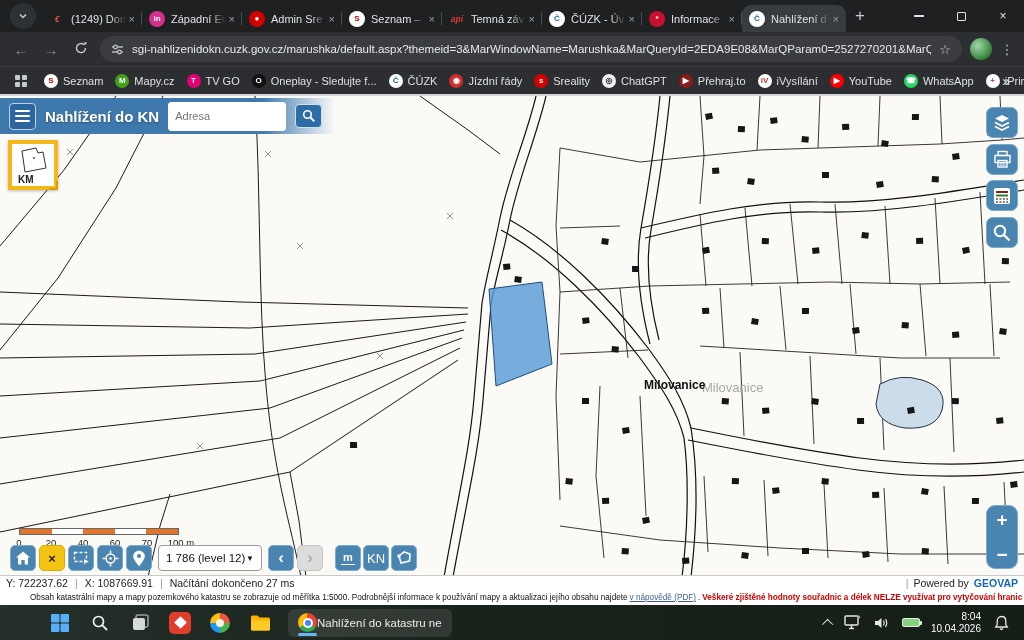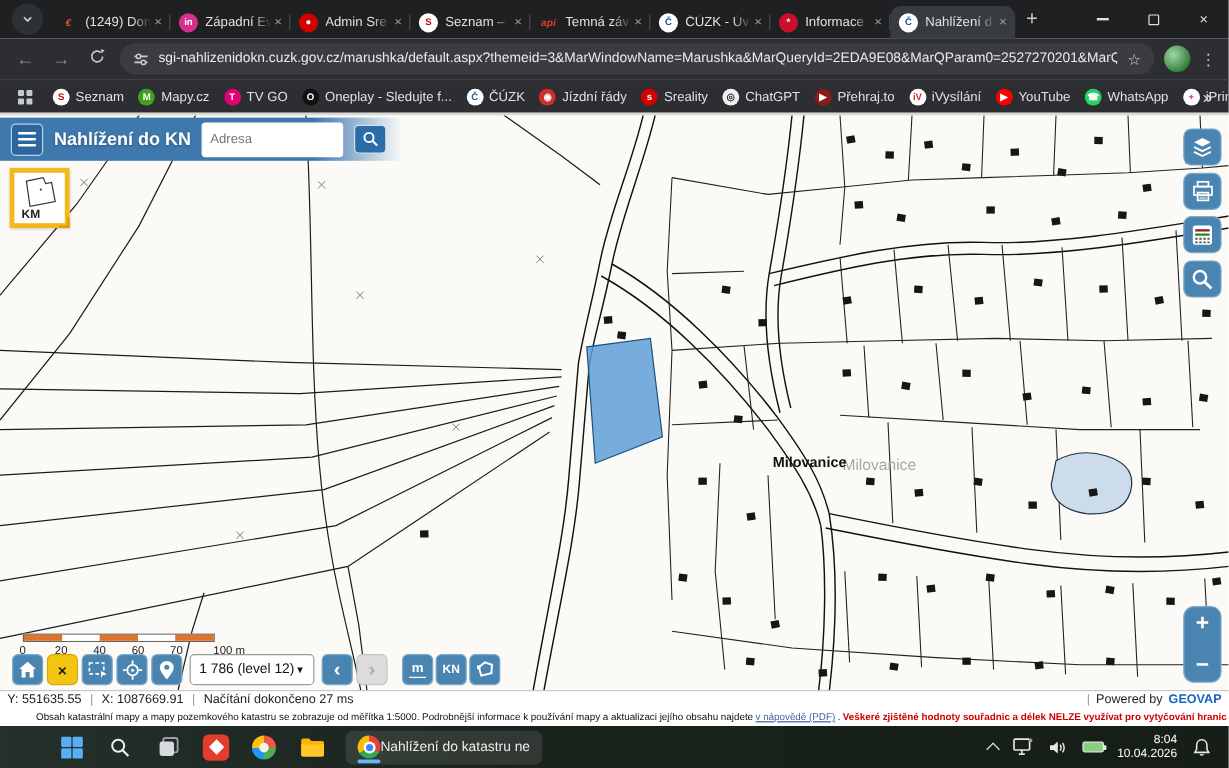--- a/index.html
+++ b/index.html
@@ -66,21 +66,21 @@
   .scale-segs i { flex:1; }
   .scale-ticks { position:relative; height:12px; margin-top:2px; }
   .scale-ticks span { position:absolute; transform:translateX(-50%); font-size:9.5px; color:#222; white-space:nowrap; text-shadow:0 0 2px #fff,0 0 2px #fff; }
 
   .ctl { position:absolute; top:449px; width:26px; height:26px; border-radius:5px; background:#4a85b1; border:1px solid #7ea9c8; display:flex; align-items:center; justify-content:center; color:#fff; }
   .ctl.yellow { background:#f3c412; border-color:#d8ab08; color:#222; font-weight:bold; font-size:13px; }
   .ctl.disabled { background:#dcdcdc; border-color:#c5c5c5; color:#adadad; }
   .ctl.arrow { font-size:17px; font-weight:bold; line-height:1; padding-bottom:2px; }
   .scale-select { position:absolute; left:158px; top:449px; width:104px; height:26px; background:#fff; border:1px solid #9a9a9a; border-radius:4px; display:flex; align-items:center; padding:0 7px; font-size:11.5px; color:#111; }
   .scale-select .caret { margin-left:auto; font-size:8px; color:#111; }
-  .kn-txt { font-size:10px; font-weight:bold; }
+  .kn-txt { font-size:13px; font-weight:normal; }
   .m-txt { font-size:11px; font-weight:bold; border-bottom:1.5px solid #fff; padding:0 2px 1px; }
 
   
   .statusbar { position:absolute; top:575px; left:0; width:1024px; height:15px; background:#fff; border-top:1px solid #c9c9c9; display:flex; align-items:center; font-size:10.5px; color:#222; padding:0 6px; gap:7px; }
   .statusbar .sep { color:#999; }
   .status-right { margin-left:auto; display:flex; gap:5px; align-items:center; }
   .brand { color:#1565c0; font-weight:bold; }
   .disclaimer { position:absolute; top:590px; left:0; width:1024px; height:15px; background:#fff; font-size:8.2px; color:#111; display:flex; align-items:center; padding:0 8px 0 30px; white-space:nowrap; overflow:hidden; }
   .disc-link { color:#3d5f9e; text-decoration:underline; margin:0 2px; }
   .disc-warn { color:#cf0000; font-weight:bold; margin-left:2px; }
@@ -486,21 +486,21 @@
           <i style="background: rgb(224, 116, 44);"></i>
           <i style="background: rgb(255, 255, 255);"></i>
           <i style="background: rgb(224, 116, 44);"></i>
         </div>
       <div class="scale-ticks" id="scale-ticks">
           <span style="left: 0px;">0</span>
           <span style="left: 32px;">20</span>
           <span style="left: 64px;">40</span>
           <span style="left: 96px;">60</span>
           <span style="left: 128px;">70</span>
-          <span style="left: 172px;">100 m</span>
+          <span style="left: 162px;">100 m</span>
         </div>
     </div>
 
     <div class="ctl" style="left:10px">
       <svg width="16" height="16" viewBox="0 0 16 16">
           <path d="M8,1.5 L15,7.5 L13,7.5 L13,14.5 L9.7,14.5 L9.7,10 L6.3,10 L6.3,14.5 L3,14.5 L3,7.5 L1,7.5 Z" fill="#fff"></path>
         </svg>
     </div>
     <div class="ctl yellow" style="left:39px">×</div>
     <div class="ctl" style="left:68px">
@@ -539,21 +539,21 @@
       </div>
     <div class="ctl" style="left:391px">
       <svg width="17" height="16" viewBox="0 0 17 16">
           <path d="M3,6 L8,2 L14,4 L13.5,11 L5,13 Z" fill="none" stroke="#fff" stroke-width="1.6"></path>
           <rect x="1.5" y="4.5" width="3" height="3" fill="#fff"></rect>
         </svg>
     </div>
   </div>
 
   <div class="statusbar">
-    <span>Y: 551635.55</span>
+    <span>Y: 722237.62</span>
     <span class="sep">|</span>
     <span>X: 1087669.91</span>
     <span class="sep">|</span>
     <span>Načítání dokončeno 27 ms</span>
     <span class="status-right">
       <span class="sep">|</span>
       <span>Powered by</span>
       <span class="brand">GEOVAP</span>
     </span>
   </div>

